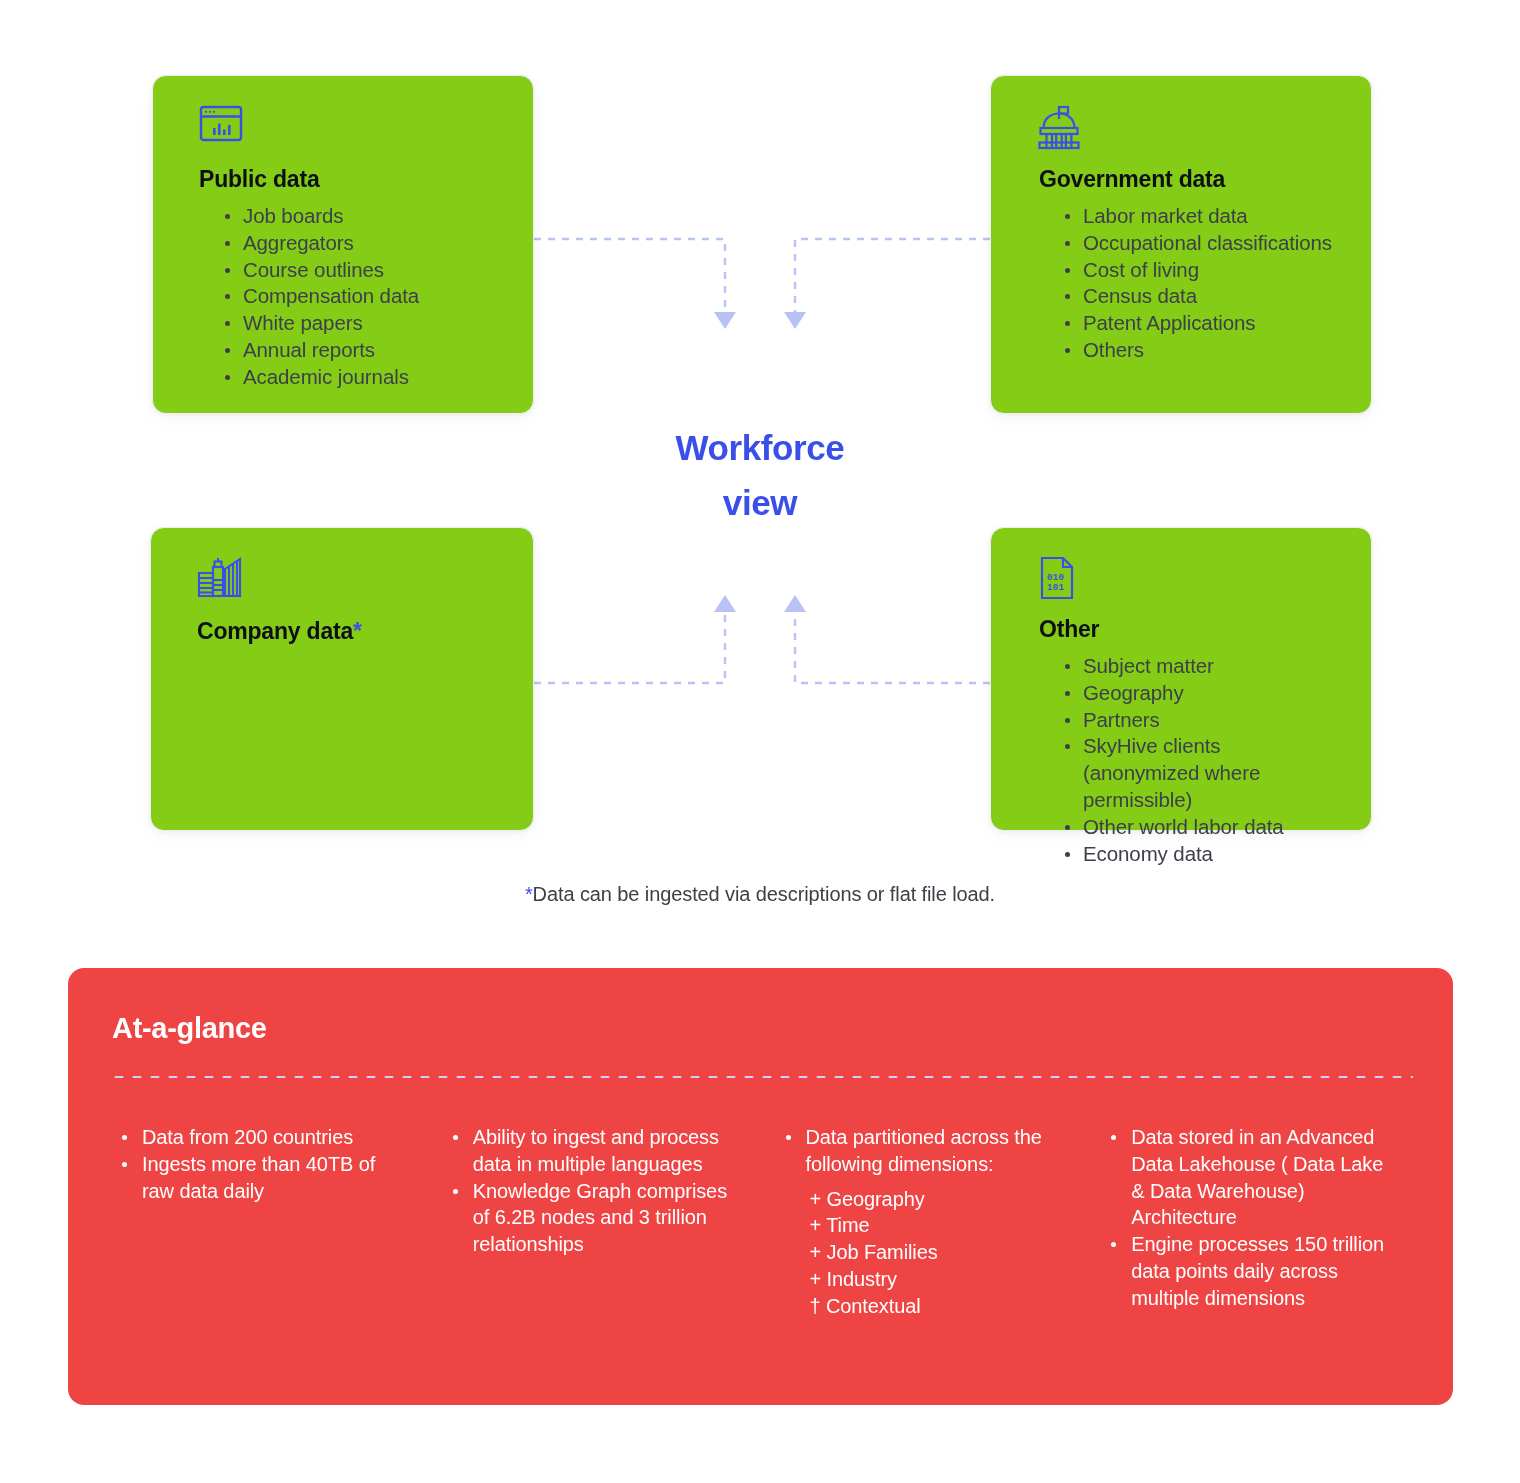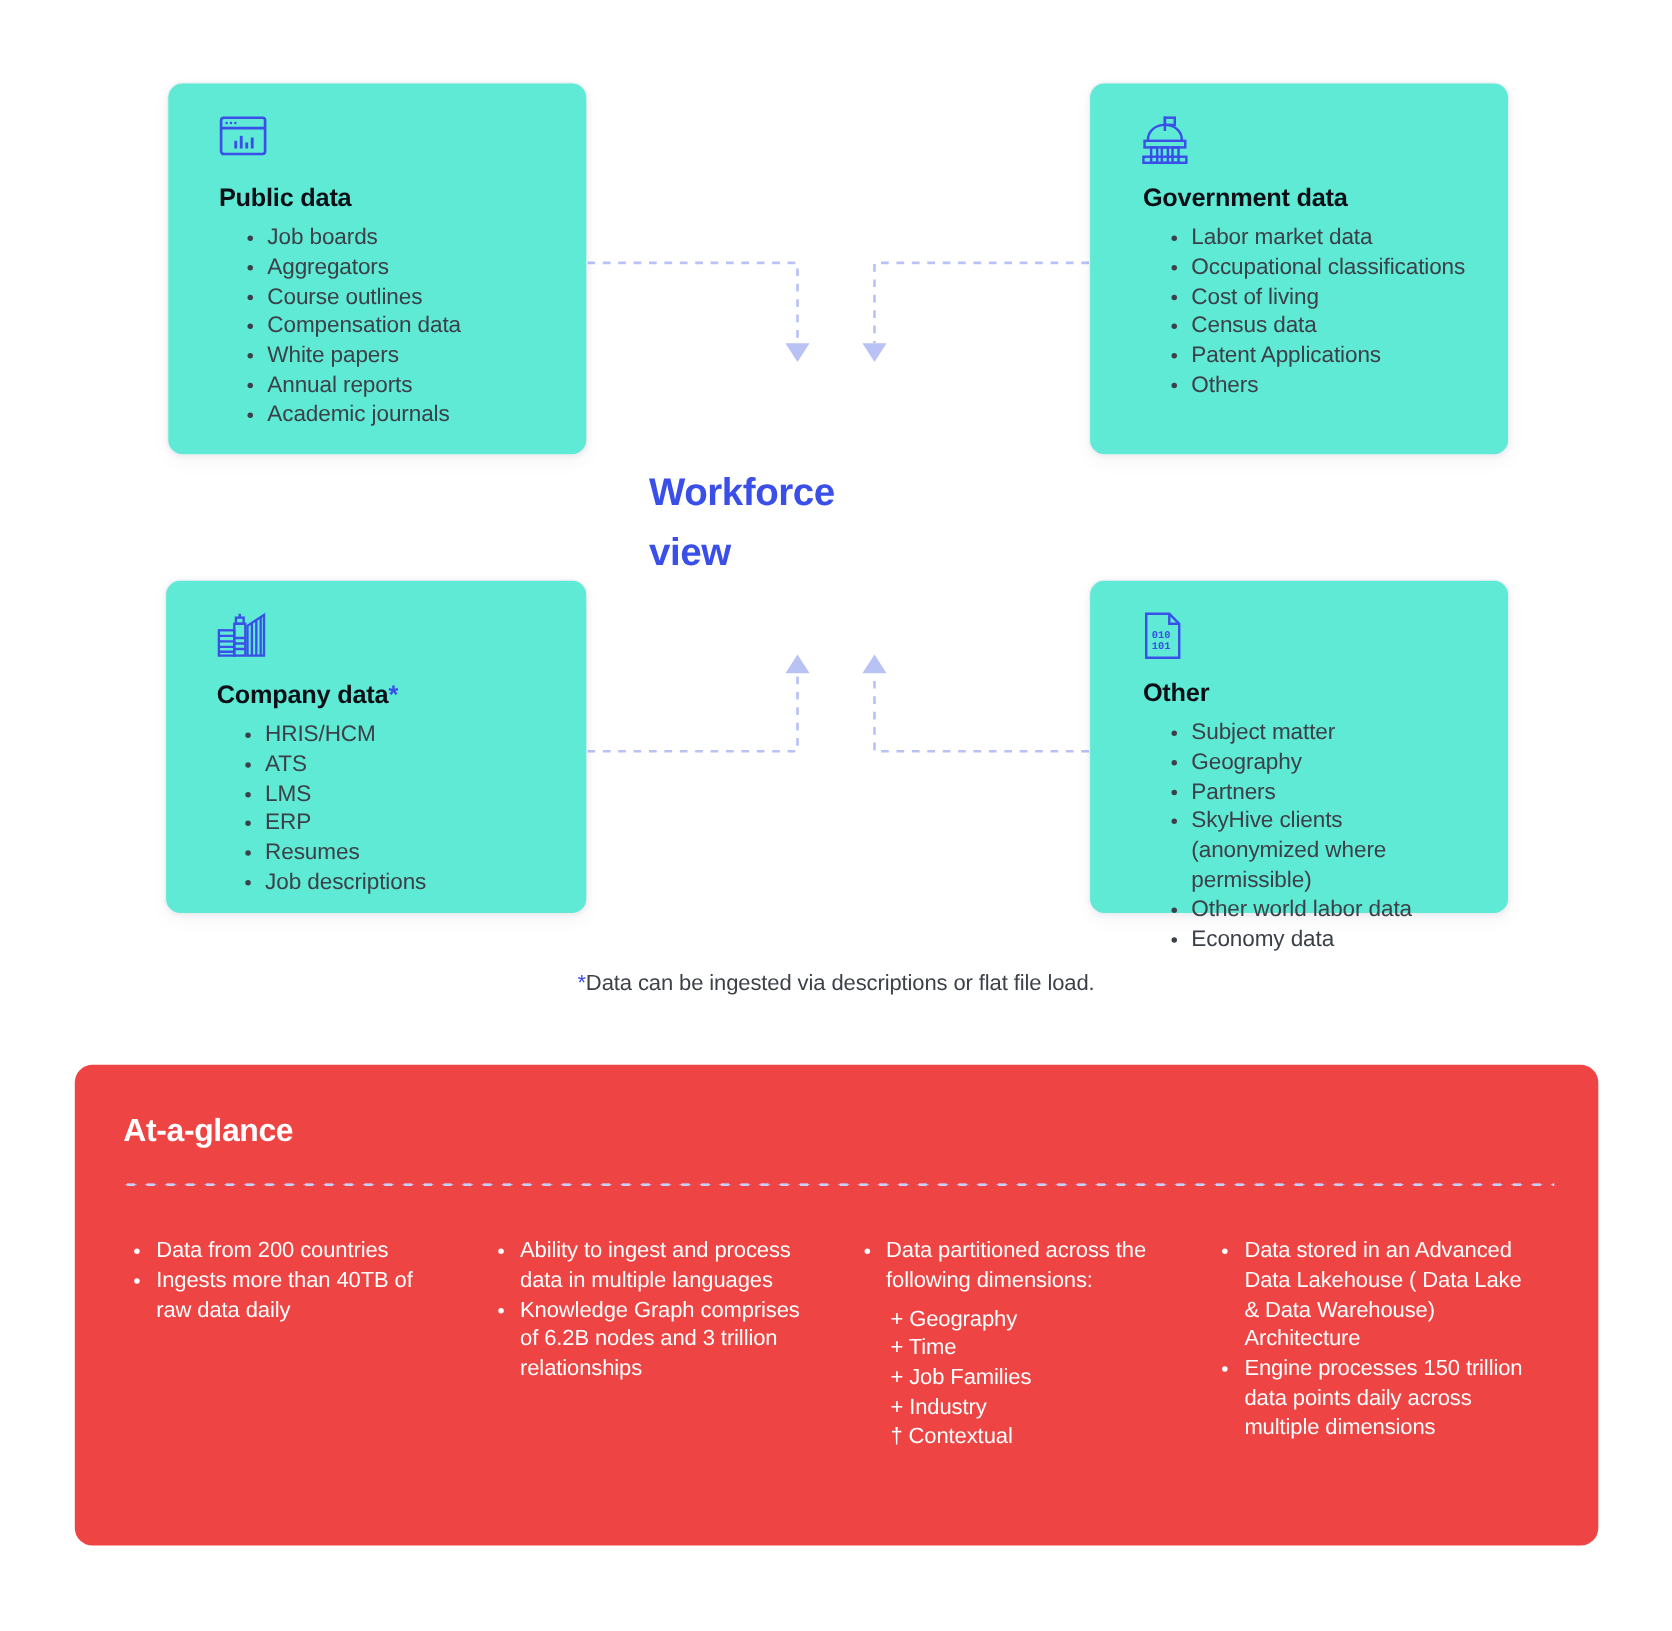--- a/index.html
+++ b/index.html
@@ -15,21 +15,21 @@
   .page {
     position: relative;
     width: 1520px;
     height: 1483px;
     background: #ffffff;
   }
 
   
   .card {
     position: absolute;
-    background: #5eead4;
+    background: #84cc16;
     border: 1px solid #eceef3;
     border-radius: 14px;
     box-shadow: 0 1px 5px rgba(30,40,80,0.055), 0 6px 18px rgba(30,40,80,0.035);
     padding: 28px 30px 26px 24px;
   }
 
   .card-public     { left: 152px;  top: 75px;  width: 382px; height: 339px; }
   .card-government { left: 990px;  top: 75px;  width: 382px; height: 339px; }
   .card-company    { left: 150px;  top: 527px; width: 384px; height: 304px; }
   .card-other      { left: 990px;  top: 527px; width: 382px; height: 304px; }
@@ -80,20 +80,21 @@
     border-radius: 50%;
     background: #3c4048;
   }
 
   
   .workforce-view {
     position: absolute;
     left: 590px;
     top: 420px;
     width: 340px;
+    text-align: center;
     font-size: 35px;
     line-height: 55px;
     font-weight: bold;
     color: #3a4fe8;
     letter-spacing: -0.4px;
   }
 
   
   .connectors {
     position: absolute;
@@ -302,28 +303,20 @@
           <path d="M28 40 L28 13 L43 3 L43 40 Z"></path>
           <line x1="32" y1="10.5" x2="32" y2="40"></line>
           <line x1="36" y1="7.8" x2="36" y2="40"></line>
           <line x1="40" y1="5.2" x2="40" y2="40"></line>
         </g>
       </svg>
     </span>
     <div class="card-title">
       <span>Company data</span><span class="asterisk">*</span>
     </div>
-    <ul class="card-list">
-      <li>HRIS/HCM</li>
-      <li>ATS</li>
-      <li>LMS</li>
-      <li>ERP</li>
-      <li>Resumes</li>
-      <li>Job descriptions</li>
-    </ul>
   </div>
 
   <div class="card card-other">
     <span class="card-icon">
       <svg width="38" height="44" viewBox="0 0 38 44">
         <path d="M3 2 L24 2 L33 11 L33 42 L3 42 Z" fill="none" stroke="#3a4fe8" stroke-width="2.2"></path>
         <path d="M24 2 L24 11 L33 11" fill="none" stroke="#3a4fe8" stroke-width="2.2"></path>
         <text x="8" y="24" font-family="'Liberation Mono', monospace" font-size="9.5" font-weight="bold" fill="#3a4fe8">010</text>
         <text x="8" y="34" font-family="'Liberation Mono', monospace" font-size="9.5" font-weight="bold" fill="#3a4fe8">101</text>
       </svg>

